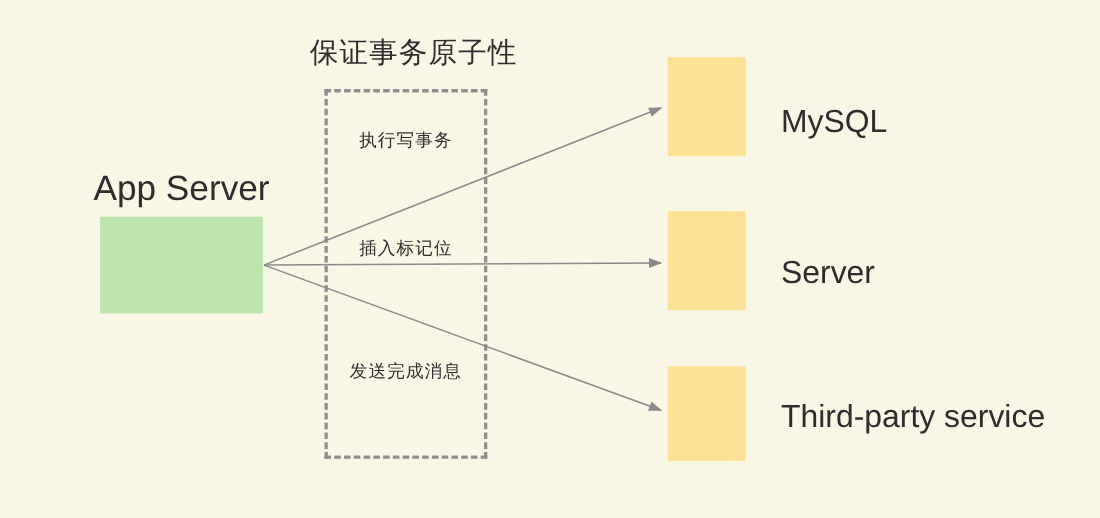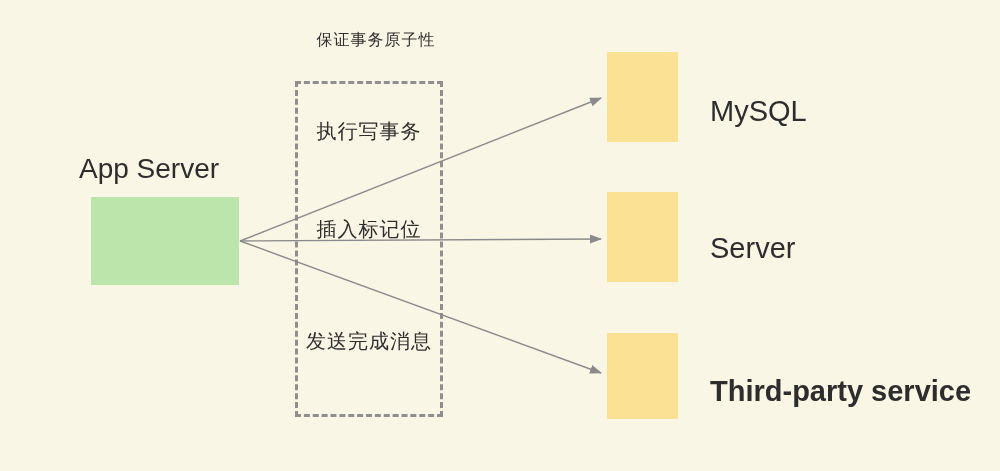--- a/index.html
+++ b/index.html
@@ -25,30 +25,31 @@
   .arrows line {
     stroke: #8a8a8a;
     stroke-width: 1.4;
   }
   .diagram-title {
     position: absolute;
     left: 266px;
     top: 30px;
     width: 220px;
     text-align: center;
-    font-size: 16px;
+    font-size: 26px;
     letter-spacing: 1px;
     z-index: 3;
   }
   .src-label {
     position: absolute;
     left: 79px;
     top: 153px;
     width: 172px;
-    font-size: 28px;
+    text-align: center;
+    font-size: 32px;
     z-index: 3;
   }
   .src-box {
     position: absolute;
     left: 91px;
     top: 197px;
     width: 148px;
     height: 88px;
     background: #bce5ab;
     z-index: 2;
@@ -61,21 +62,21 @@
     height: 336px;
     border: 3px dashed #8f8f8f;
     box-sizing: border-box;
     z-index: 0;
   }
   .step {
     position: absolute;
     left: 0;
     width: 100%;
     text-align: center;
-    font-size: 20px;
+    font-size: 16px;
     letter-spacing: 1px;
     color: #2d2d2d;
     z-index: 3;
     white-space: nowrap;
   }
   .step-1 { top: 34px; }
   .step-2 { top: 132px; }
   .step-3 { top: 244px; }
   .target-box {
     position: absolute;
@@ -90,21 +91,21 @@
   .target-3 { top: 333px; height: 86px; }
   .target-label {
     position: absolute;
     left: 710px;
     font-size: 29px;
     z-index: 3;
     white-space: nowrap;
   }
   .target-label-1 { top: 95px; }
   .target-label-2 { top: 232px; }
-  .target-label-3 { top: 375px; font-weight: bold; }
+  .target-label-3 { top: 363px; }
 </style>
 </head>
 <body>
 
 <div class="canvas">
 
   <svg class="arrows" width="1000" height="471" viewBox="0 0 1000 471">
     <defs>
       <marker id="arrowhead" markerUnits="userSpaceOnUse" markerWidth="13" markerHeight="10" refX="11" refY="4.5" orient="auto">
         <path d="M0,0 L12,4.5 L0,9 Z" fill="#8a8a8a"></path>

